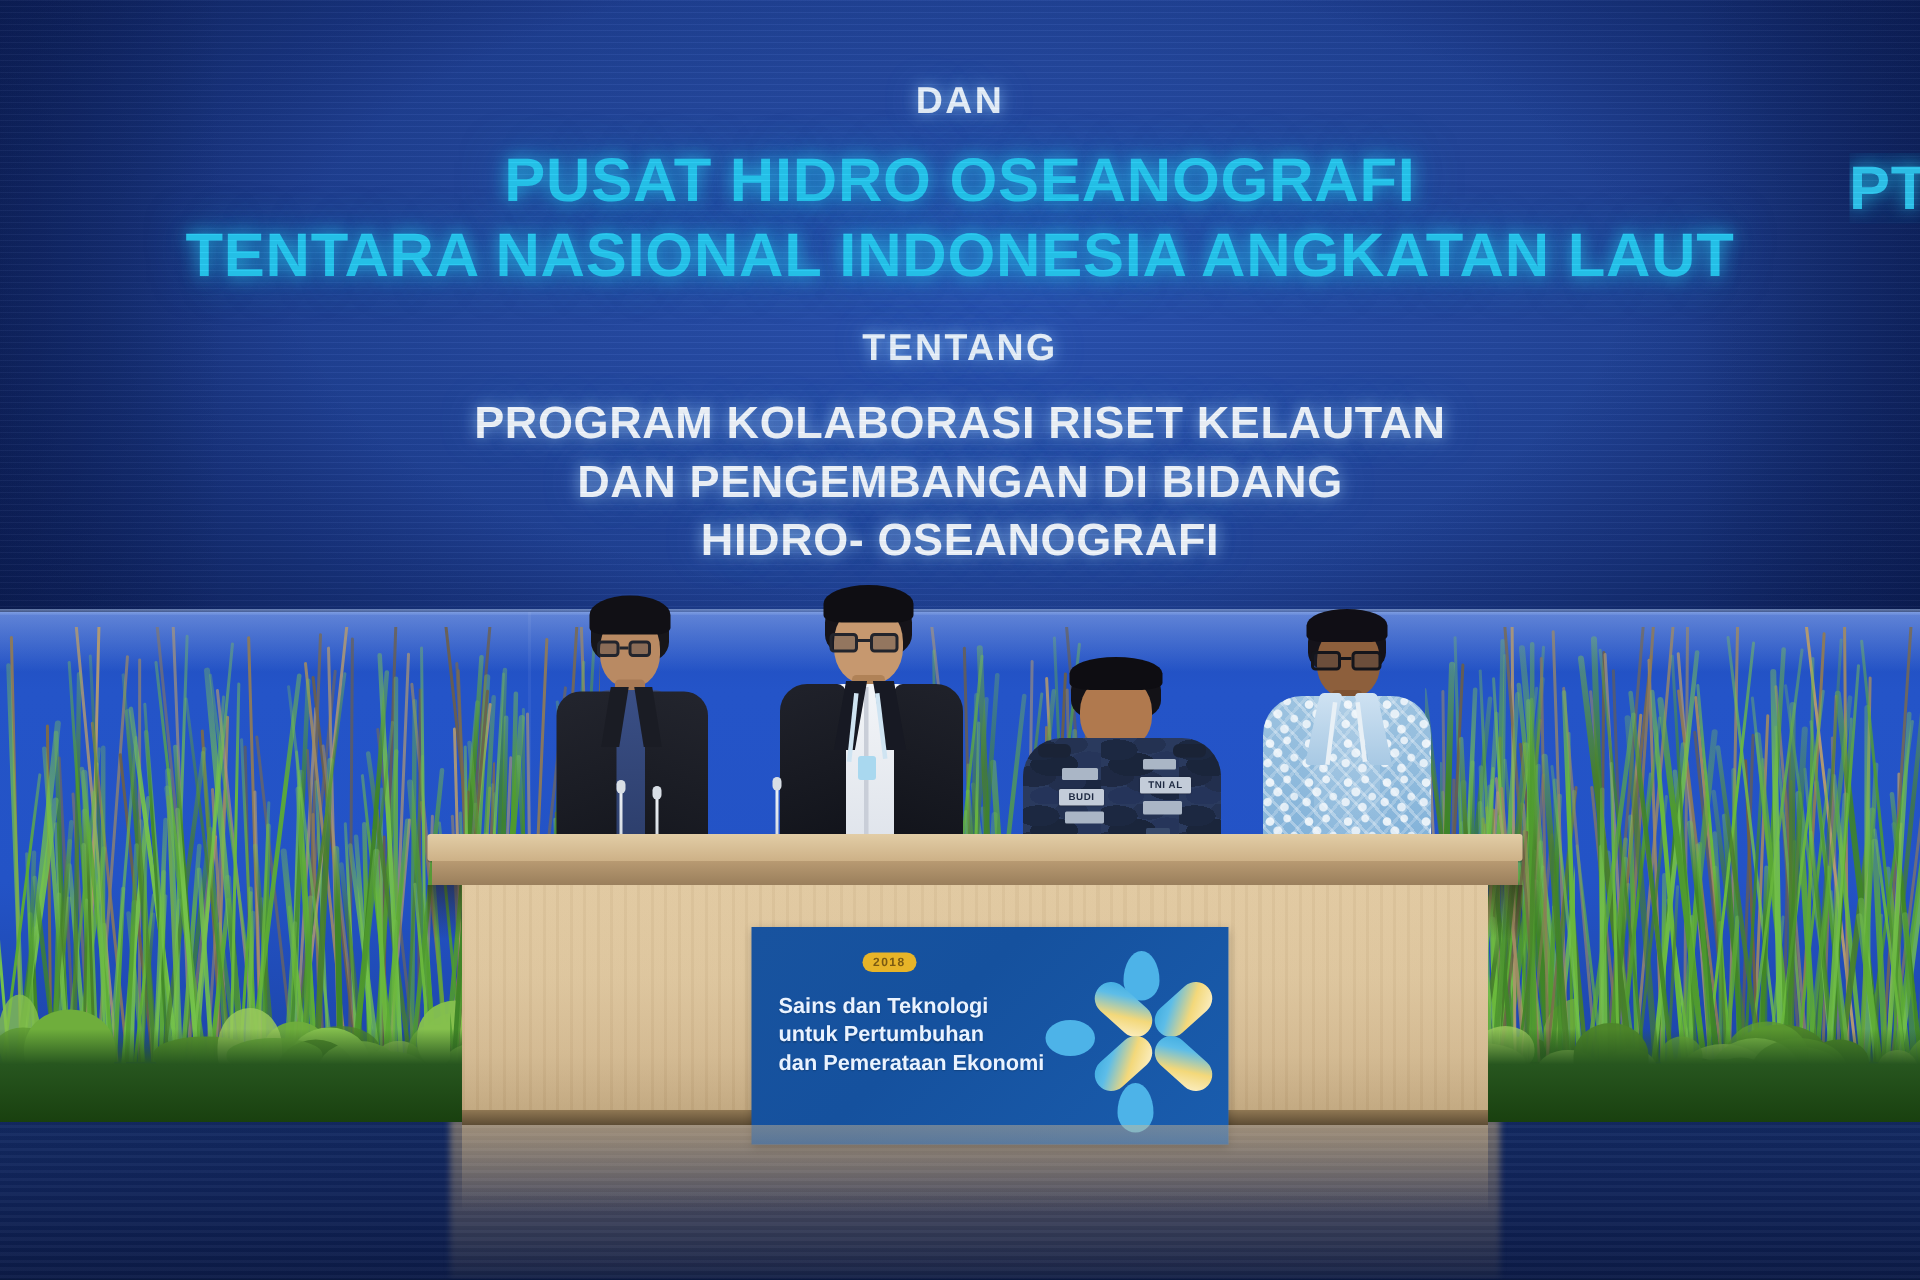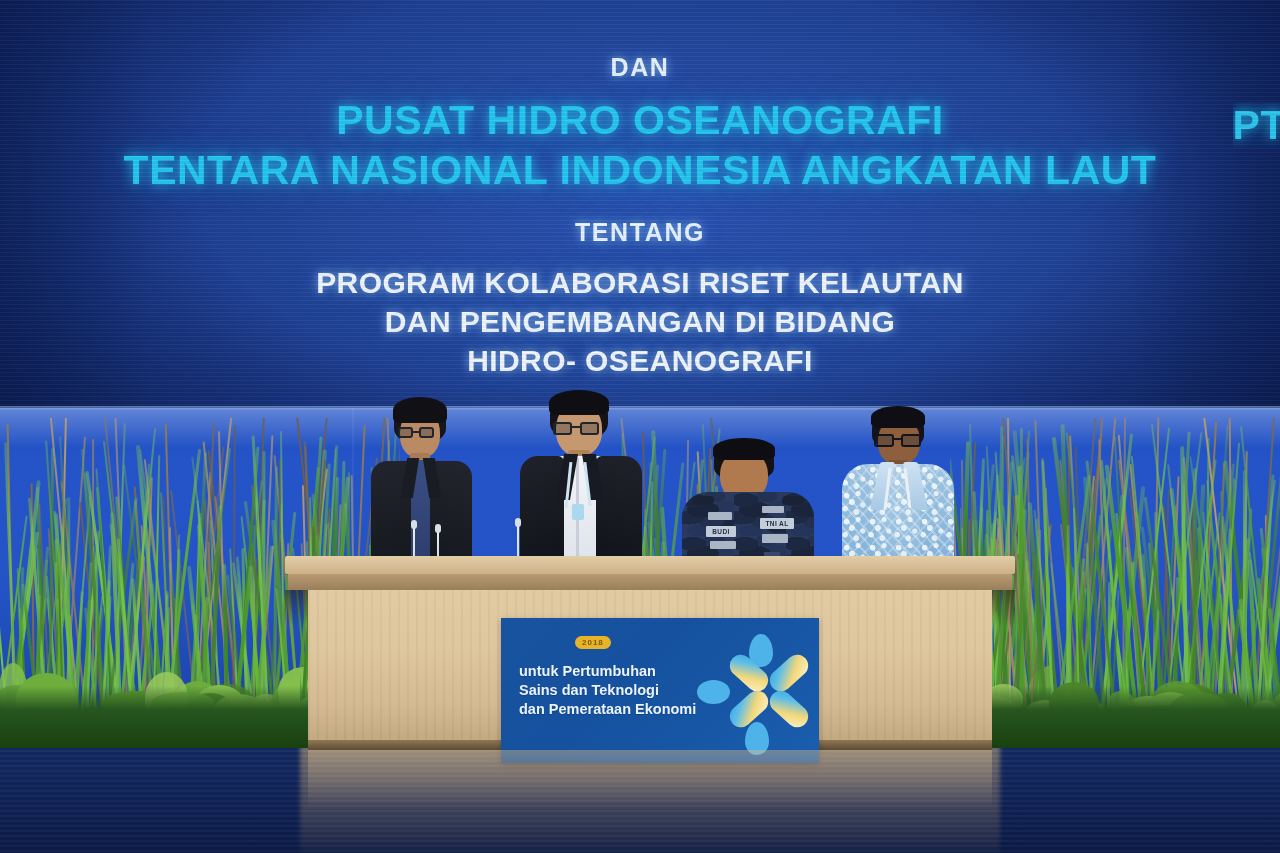--- a/index.html
+++ b/index.html
@@ -1053,22 +1053,22 @@
         <div class="art-cap" style="left:62px; top:44px; width:44px; height:22px; transform:rotate(-42deg);"></div>
         <div class="art-cap" style="left:22px; top:80px; width:44px; height:22px; transform:rotate(-42deg);"></div>
         <div class="art-cap" style="left:62px; top:80px; width:44px; height:22px; transform:rotate(42deg);"></div>
       </div>
 
       <div class="banner-inner">
 
         <div class="ksti-year">2018</div>
 
         <div class="banner-tag">
+          <div>Sains dan Teknologi</div>
           <div>untuk Pertumbuhan</div>
-          <div>Sains dan Teknologi</div>
           <div>dan Pemerataan Ekonomi</div>
         </div>
 
         
       </div>
     </div>
   </div>
 
   <div style="position:absolute; left:308px; top:750px; width:684px; height:58px;
               background:linear-gradient(to bottom, rgba(214,186,142,.45), rgba(214,186,142,0));"></div>

